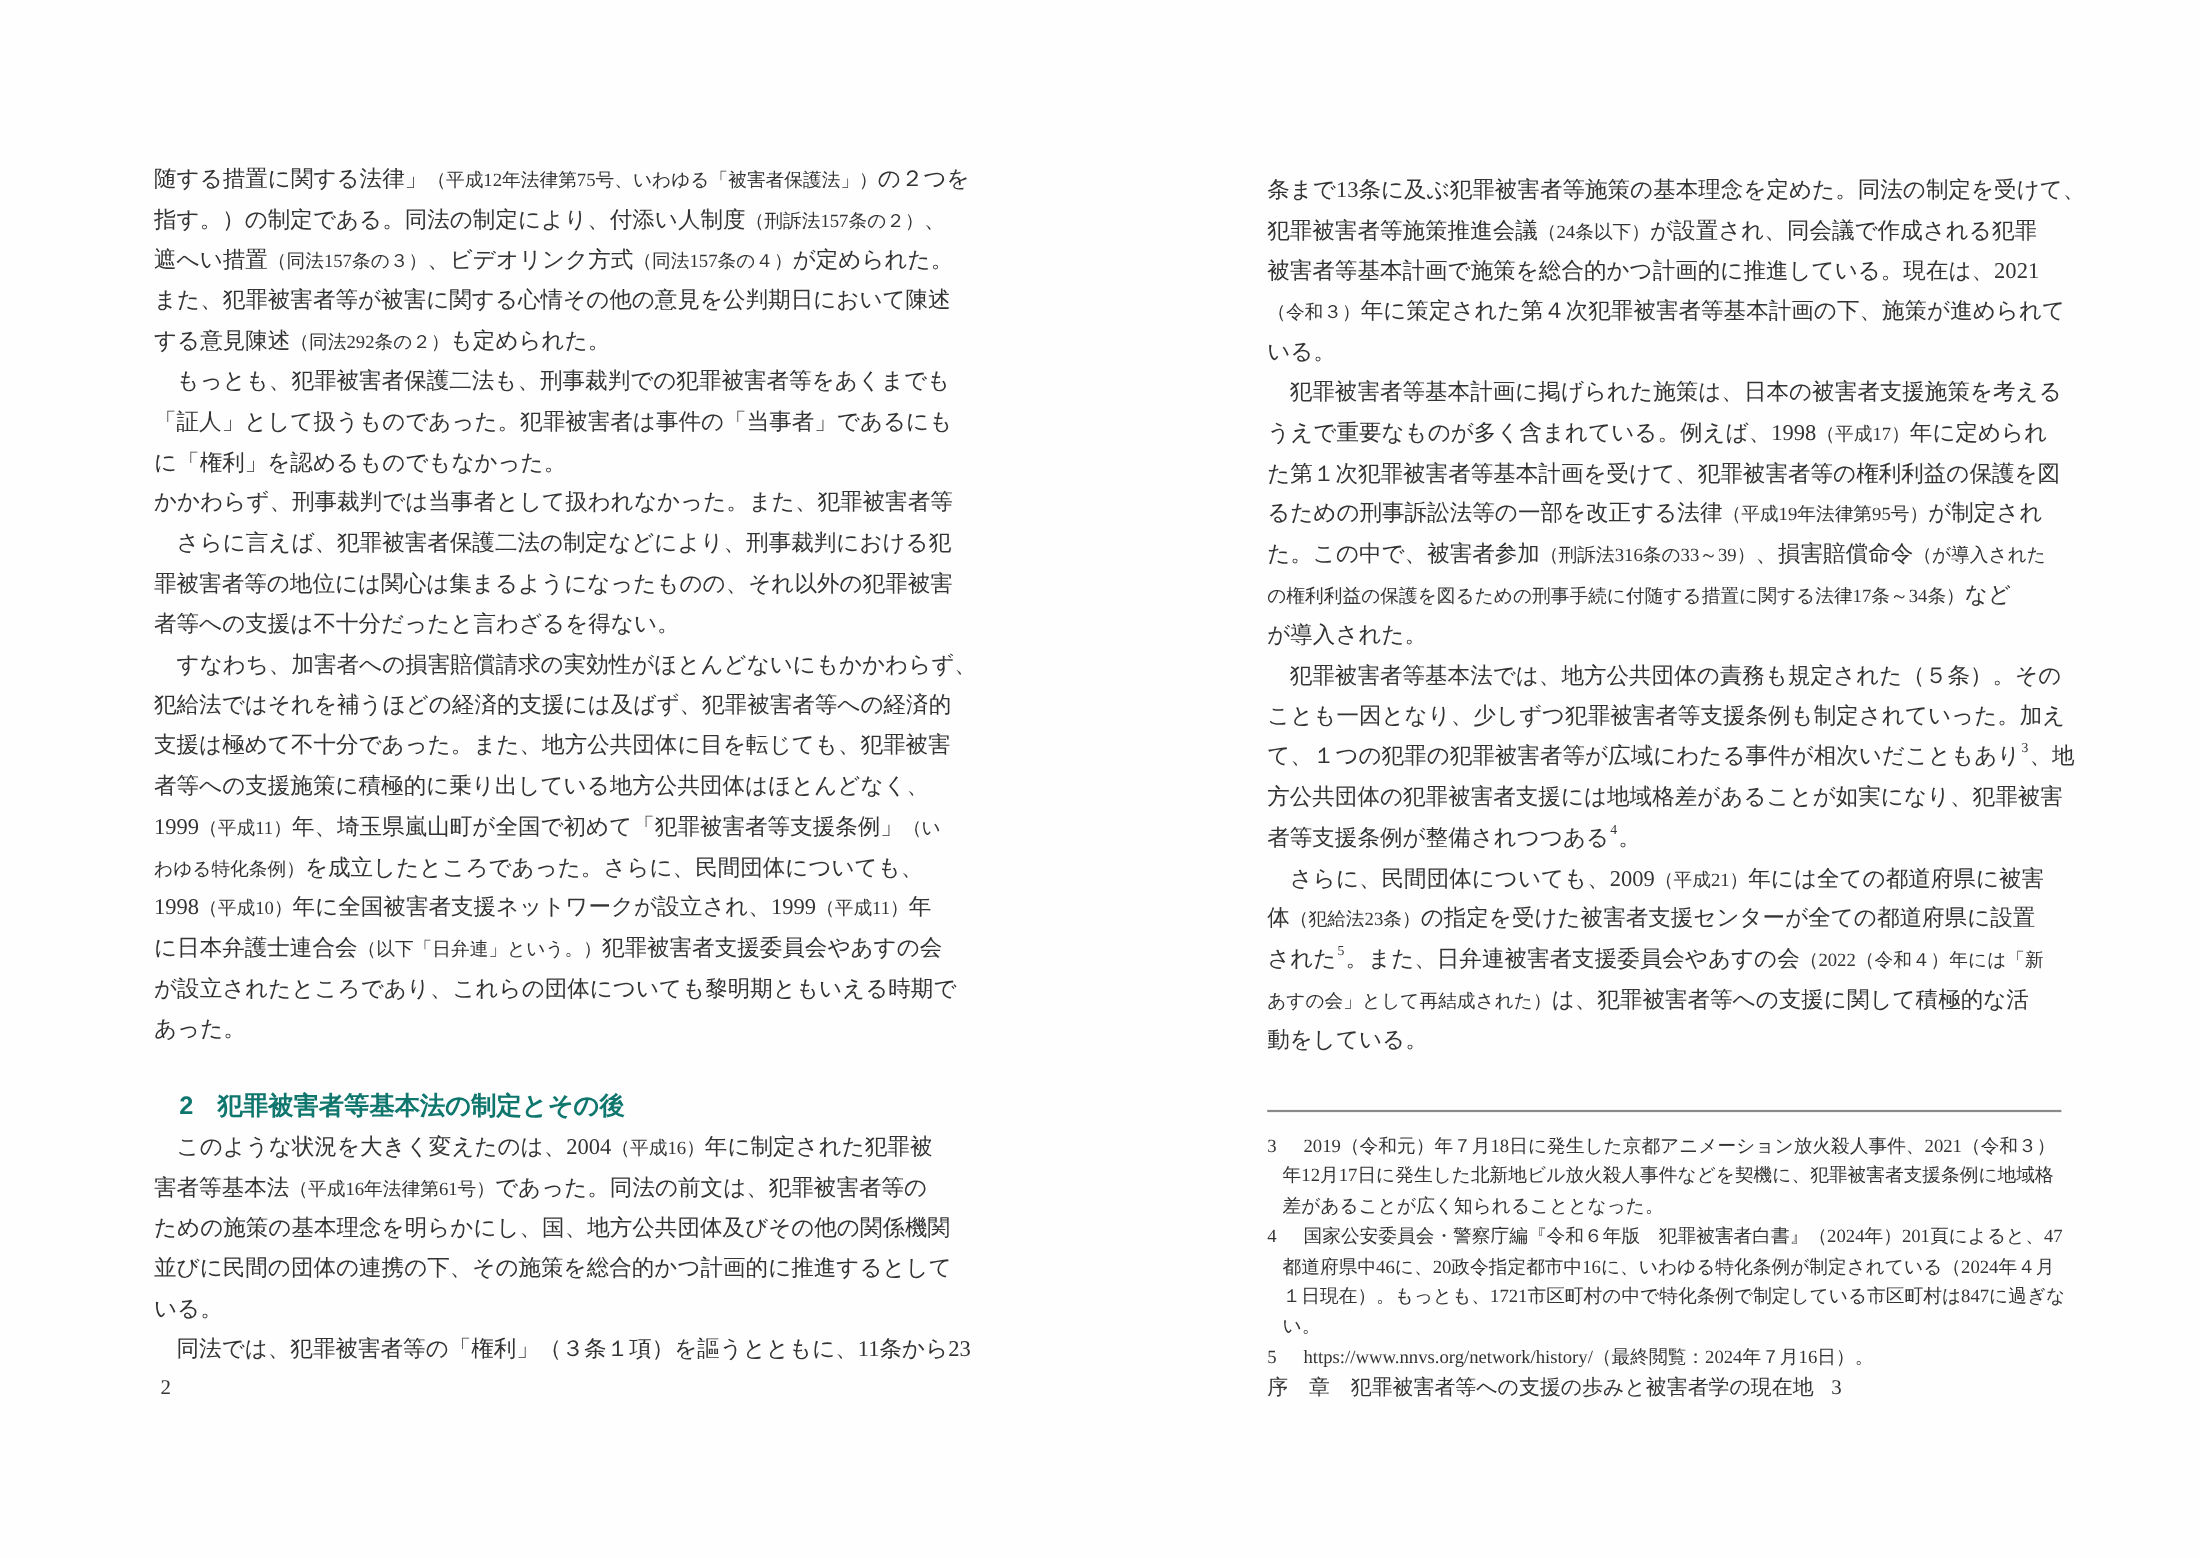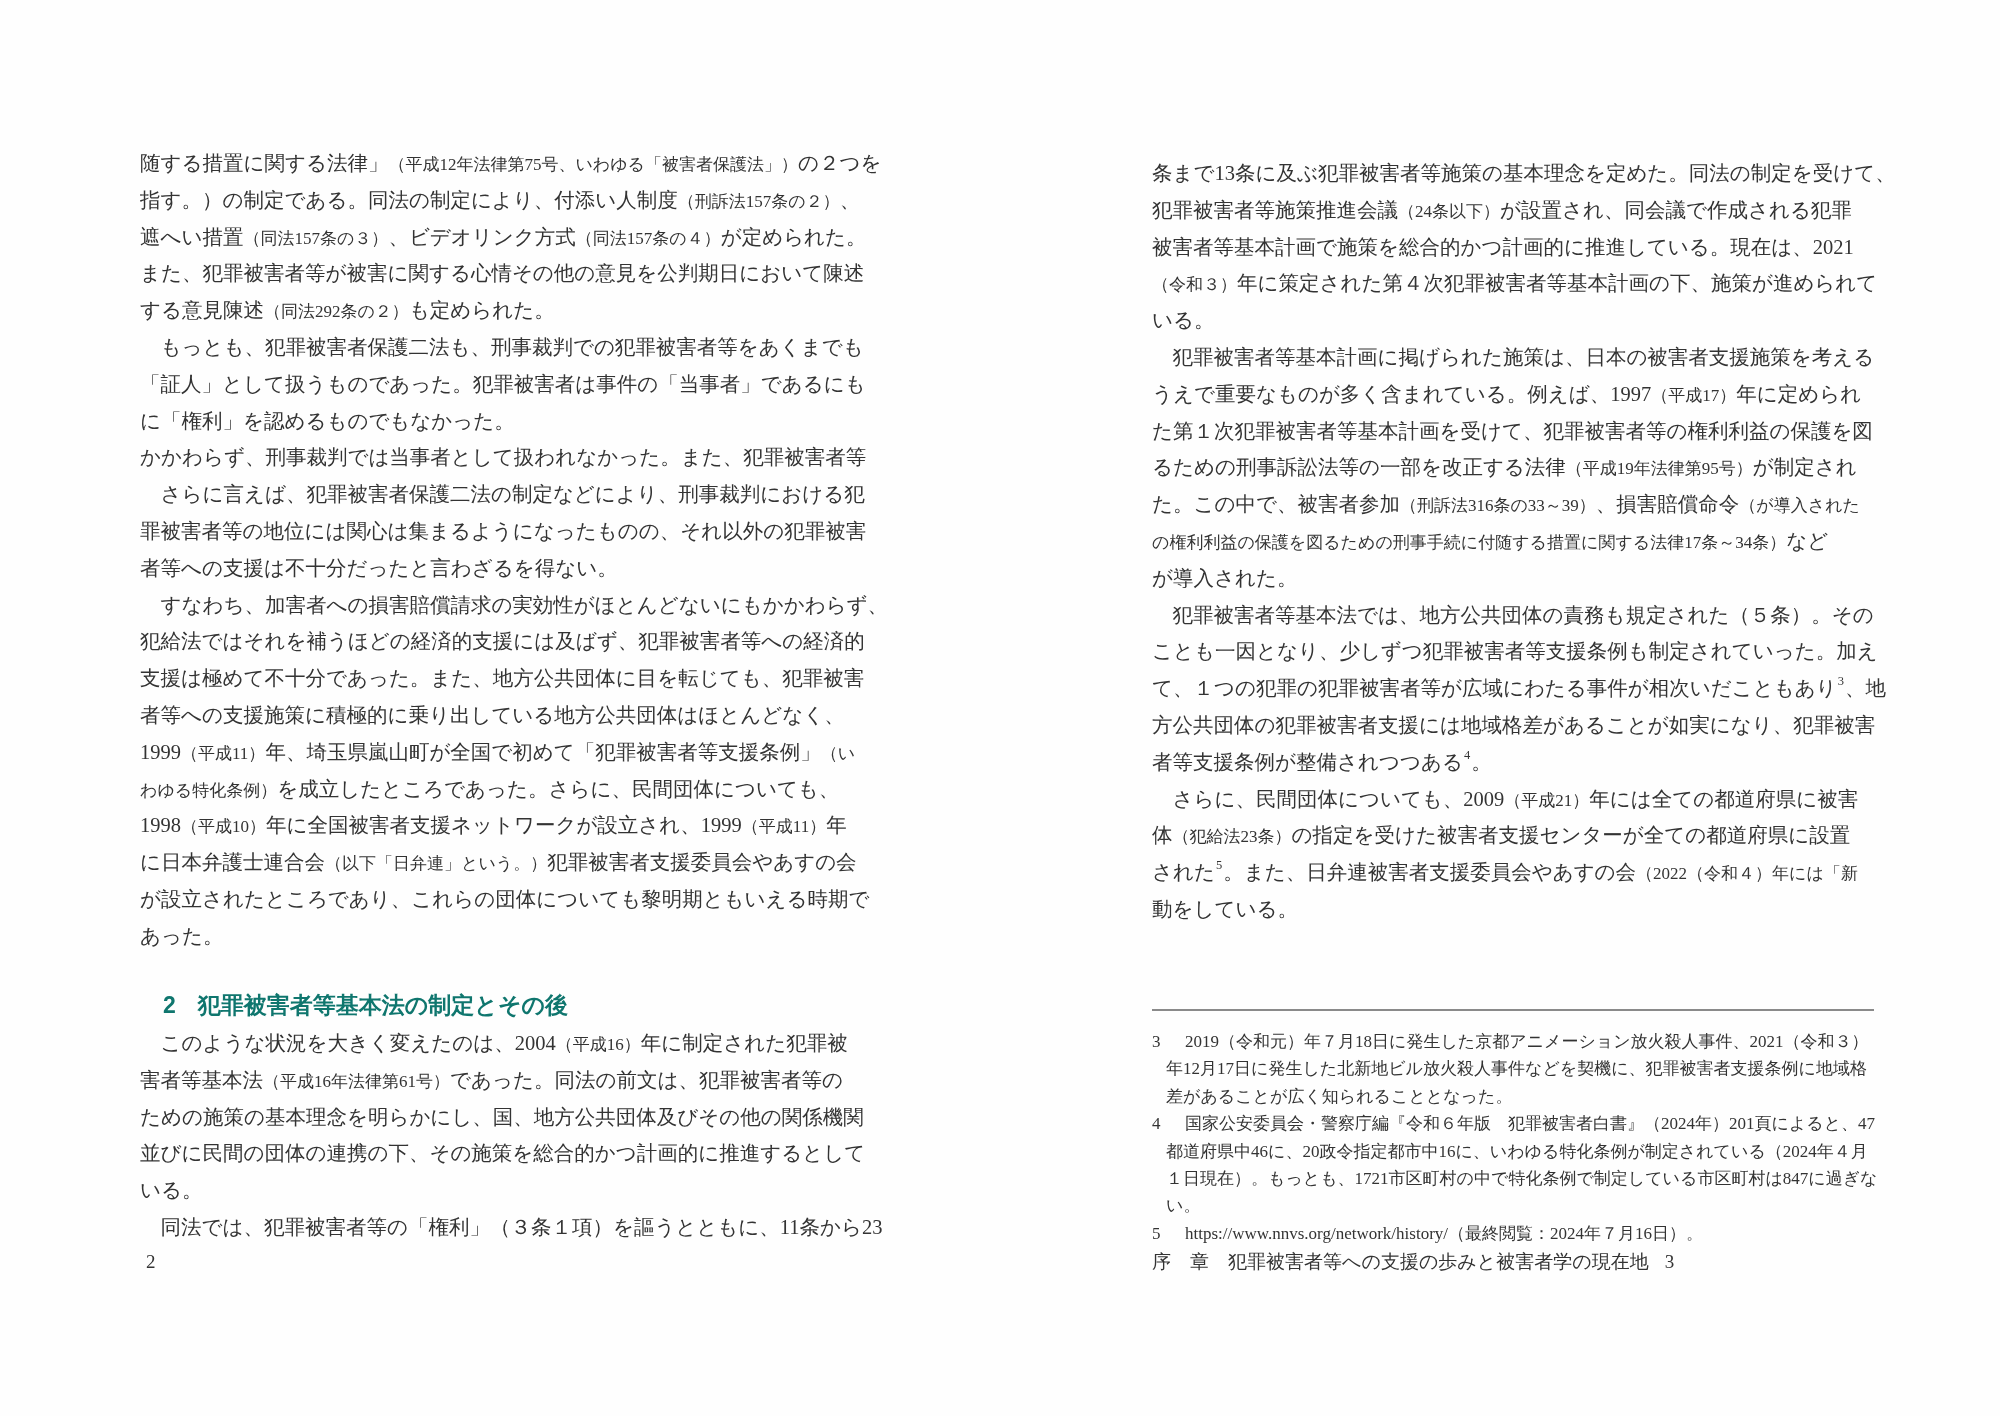--- a/index.html
+++ b/index.html
@@ -81,34 +81,35 @@
   </section>
 
   <section>
     <div class="col" id="right-body">
         <div class="line"><span>条まで13条に及ぶ犯罪被害者等施策の基本理念を定めた。同法の制定を受けて、</span></div>
         <div class="line"><span>犯罪被害者等施策推進会議</span><span class="sm">（24条以下）</span><span>が設置され、同会議で作成される犯罪</span></div>
         <div class="line"><span>被害者等基本計画で施策を総合的かつ計画的に推進している。現在は、2021</span></div>
         <div class="line"><span class="sm">（令和３）</span><span>年に策定された第４次犯罪被害者等基本計画の下、施策が進められて</span></div>
         <div class="line"><span>いる。</span></div>
         <div class="line"><span>　犯罪被害者等基本計画に掲げられた施策は、日本の被害者支援施策を考える</span></div>
-        <div class="line"><span>うえで重要なものが多く含まれている。例えば、1997</span><span class="sm">（平成17）</span><span>年に定められ</span></div>
+        <div class="line"><span>うえで重要なものが多く含まれている。例えば、1998</span><span class="sm">（平成17）</span><span>年に定められ</span></div>
         <div class="line"><span>た第１次犯罪被害者等基本計画を受けて、犯罪被害者等の権利利益の保護を図</span></div>
         <div class="line"><span>るための刑事訴訟法等の一部を改正する法律</span><span class="sm">（平成19年法律第95号）</span><span>が制定され</span></div>
         <div class="line"><span>た。この中で、被害者参加</span><span class="sm">（刑訴法316条の33～39）</span><span>、損害賠償命令</span><span class="sm">（が導入された</span></div>
         <div class="line"><span class="sm">の権利利益の保護を図るための刑事手続に付随する措置に関する法律17条～34条）</span><span>など</span></div>
         <div class="line"><span>が導入された。</span></div>
         <div class="line"><span>　犯罪被害者等基本法では、地方公共団体の責務も規定された（５条）。その</span></div>
         <div class="line"><span>ことも一因となり、少しずつ犯罪被害者等支援条例も制定されていった。加え</span></div>
         <div class="line"><span>て、１つの犯罪の犯罪被害者等が広域にわたる事件が相次いだこともあり</span><span class="sup">3</span><span>、地</span></div>
         <div class="line"><span>方公共団体の犯罪被害者支援には地域格差があることが如実になり、犯罪被害</span></div>
         <div class="line"><span>者等支援条例が整備されつつある</span><span class="sup">4</span><span>。</span></div>
         <div class="line"><span>　さらに、民間団体についても、2009</span><span class="sm">（平成21）</span><span>年には全ての都道府県に被害</span></div>
         <div class="line"><span>体</span><span class="sm">（犯給法23条）</span><span>の指定を受けた被害者支援センターが全ての都道府県に設置</span></div>
         <div class="line"><span>された</span><span class="sup">5</span><span>。また、日弁連被害者支援委員会やあすの会</span><span class="sm">（2022（令和４）年には「新</span></div>
+        <div class="line"><span class="sm">あすの会」として再結成された）</span><span>は、犯罪被害者等への支援に関して積極的な活</span></div>
         <div class="line"><span>動をしている。</span></div>
       </div>
 
     <hr class="fn-sep">
 
     <div id="footnotes">
         <div class="fn-line"><span class="fn-num">3</span><span>2019（令和元）年７月18日に発生した京都アニメーション放火殺人事件、2021（令和３）</span></div>
         <div class="fn-line cont"><span>年12月17日に発生した北新地ビル放火殺人事件などを契機に、犯罪被害者支援条例に地域格</span></div>
         <div class="fn-line cont"><span>差があることが広く知られることとなった。</span></div>
         <div class="fn-line"><span class="fn-num">4</span><span>国家公安委員会・警察庁編『令和６年版　犯罪被害者白書』（2024年）201頁によると、47</span></div>

